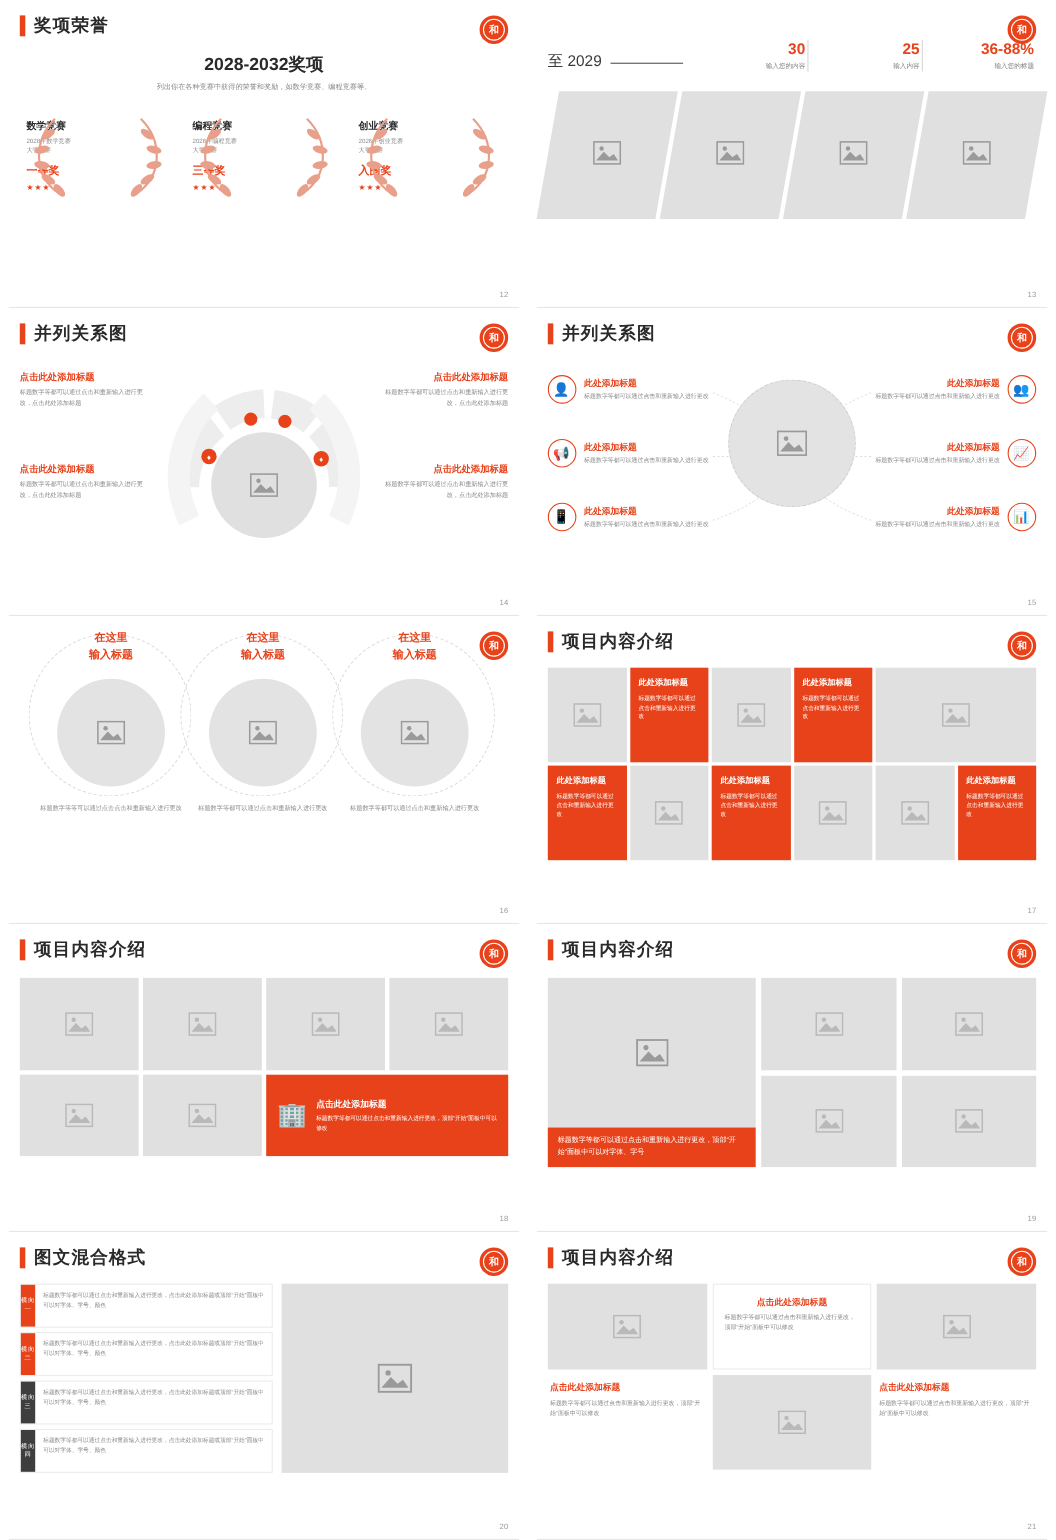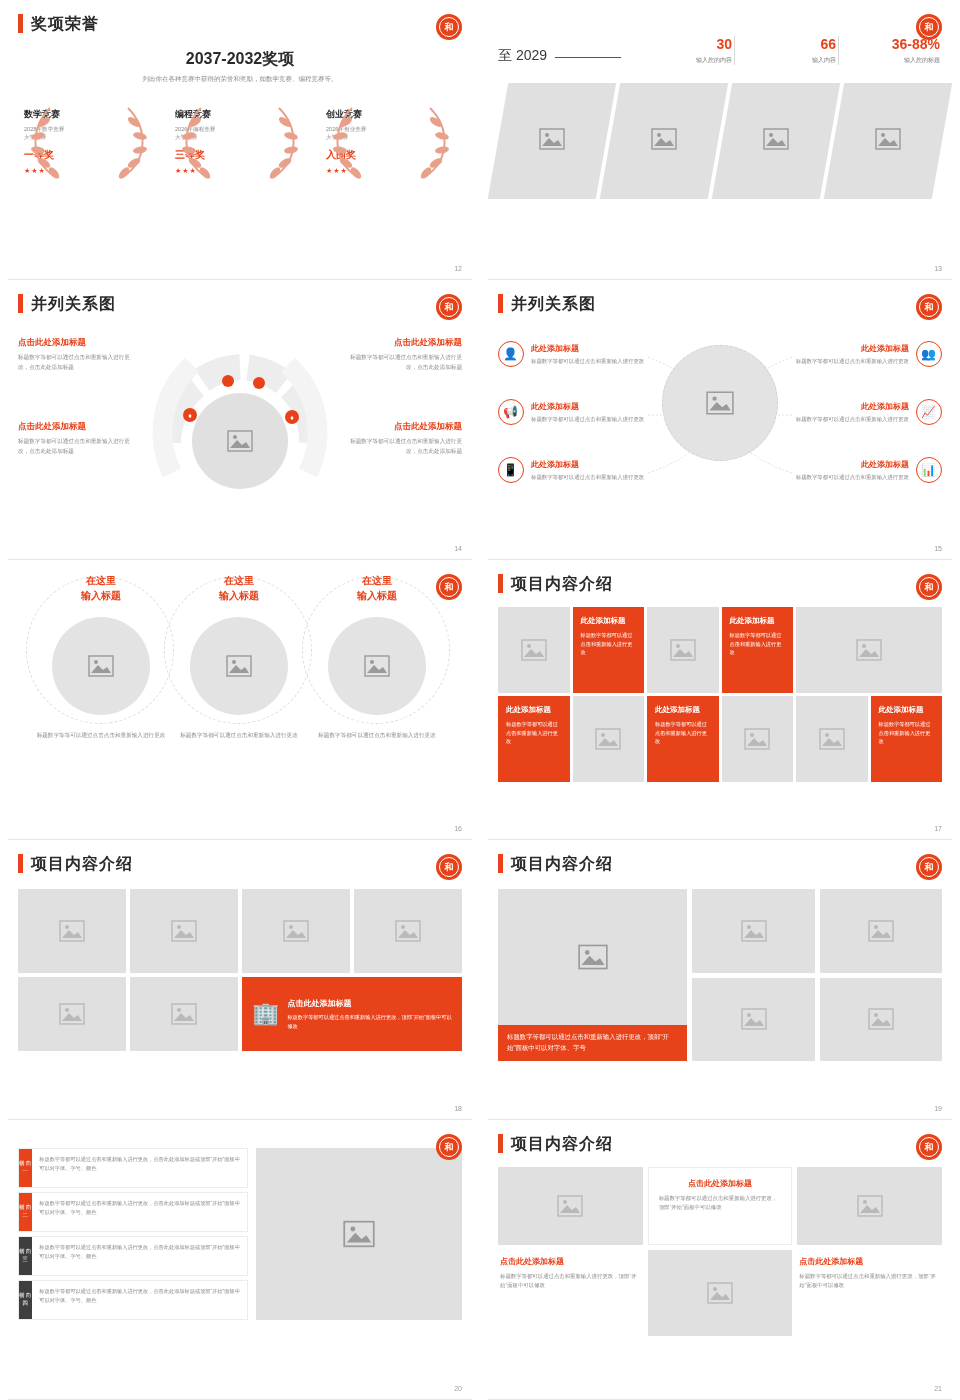--- a/index.html
+++ b/index.html
@@ -181,21 +181,21 @@
     <div class="slide-body">
       <div class="title-row">
         <span class="title-bar"></span>
         <span class="slide-title">奖项荣誉</span>
       </div>
       <div class="logo">
           <span class="inner">和</span>
         </div>
 
       <div class="s12-head">
-        <h2>2037-2032奖项</h2>
+        <h2>2028-2032奖项</h2>
         <p>列出你在各种竞赛中获得的荣誉和奖励，如数学竞赛、编程竞赛等。</p>
       </div>
 
       <div class="awards">
         <div class="award">
           <svg class="laurel" viewBox="0 0 130 86">
             <g fill="none" stroke="#e8a08a" stroke-width="2">
               <path d="M26 10 C6 30 6 62 30 78"></path>
               <path d="M104 10 C124 30 124 62 100 78"></path>
             </g>
@@ -278,21 +278,21 @@
 
       <div class="s13-top">
         <div class="s13-year">至 2029</div>
         <div class="s13-line"></div>
         <div class="s13-stats">
           <div class="s13-stat">
             <div class="v">30</div>
             <div class="l">输入您的内容</div>
           </div>
           <div class="s13-stat">
-            <div class="v">66</div>
+            <div class="v">25</div>
             <div class="l">输入内容</div>
           </div>
           <div class="s13-stat">
             <div class="v">36-88%</div>
             <div class="l">输入您的标题</div>
           </div>
         </div>
       </div>
 
       <div class="s13-imgs">
@@ -714,20 +714,24 @@
               <path d="M3 18 L10 10 L15 15 L19 12 L23 18 Z" fill="#9a9a9a"></path>
             </svg>
           </div>
       </div>
     </div>
     <div class="pagenum">19</div>
   </section>
 
   <section class="slide">
     <div class="slide-body">
+      <div class="title-row">
+        <span class="title-bar"></span>
+        <span class="slide-title">图文混合格式</span>
+      </div>
       <div class="logo">
           <span class="inner">和</span>
         </div>
 
       <div class="s20-wrap">
         <div class="s20-left">
           <div class="s20-row">
             <div class="s20-tag">横向一</div>
             <p>标题数字等都可以通过点击和重新输入进行更改，点击此处添加标题或顶部“开始”面板中可以对字体、字号、颜色</p>
           </div>

